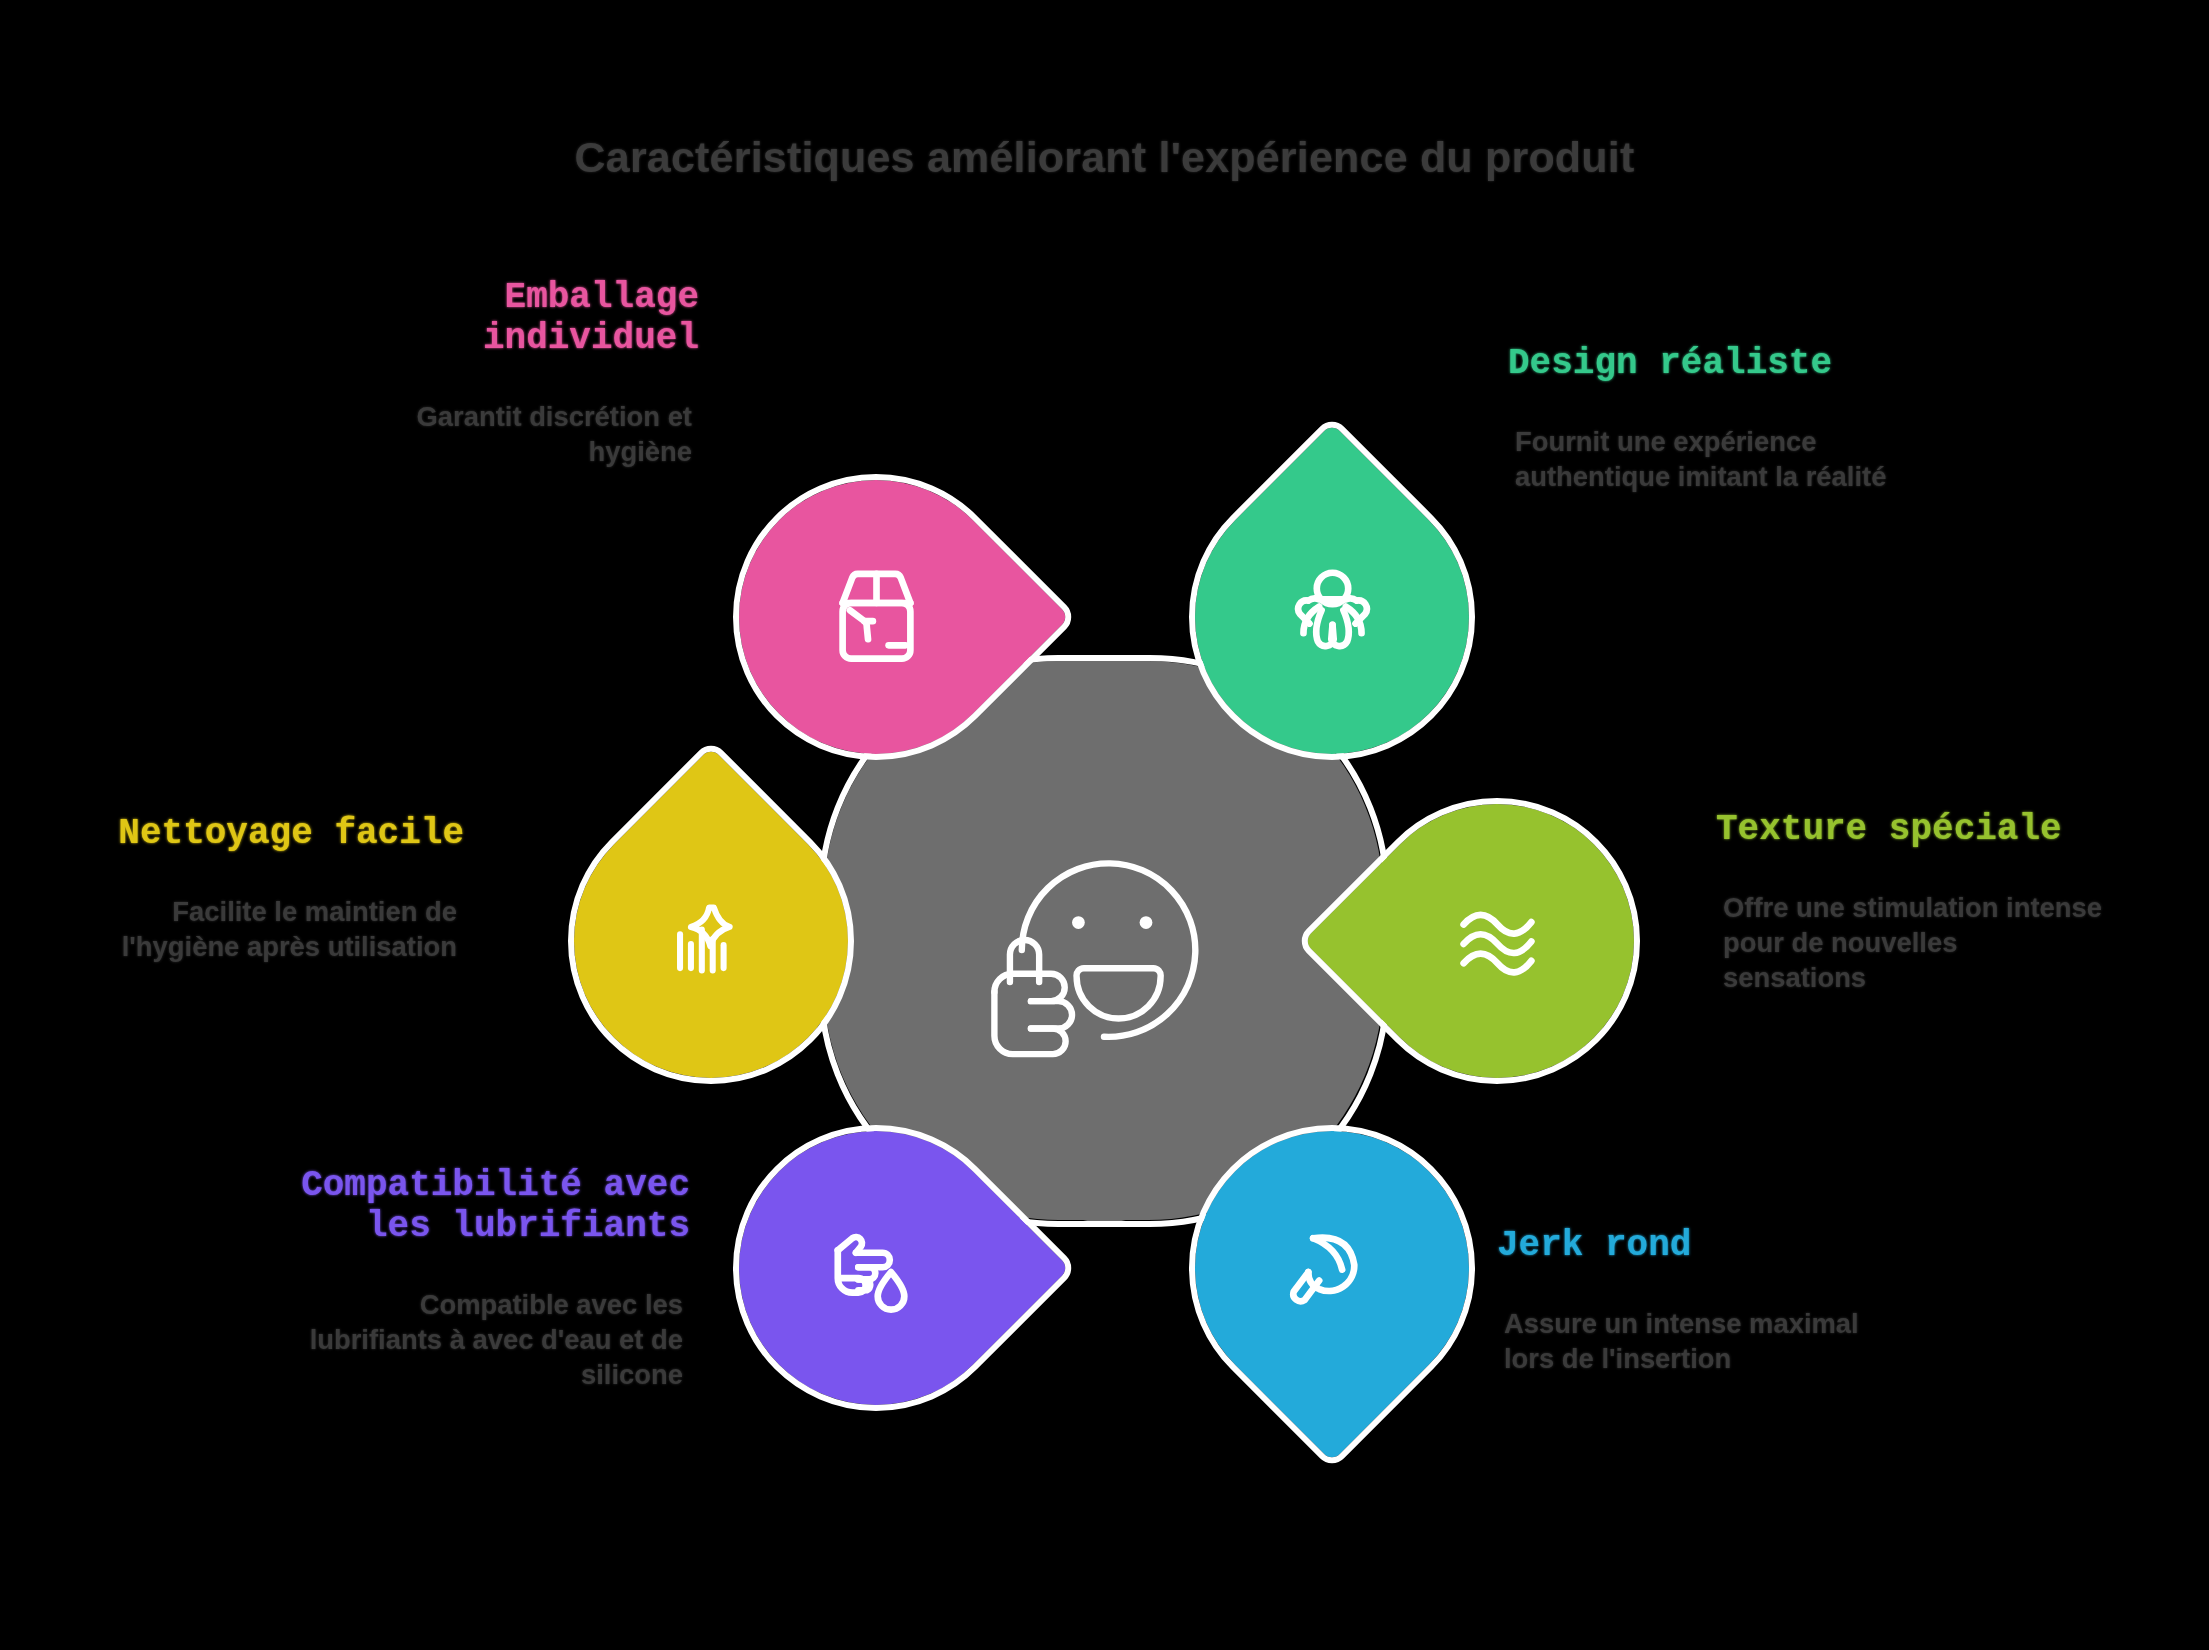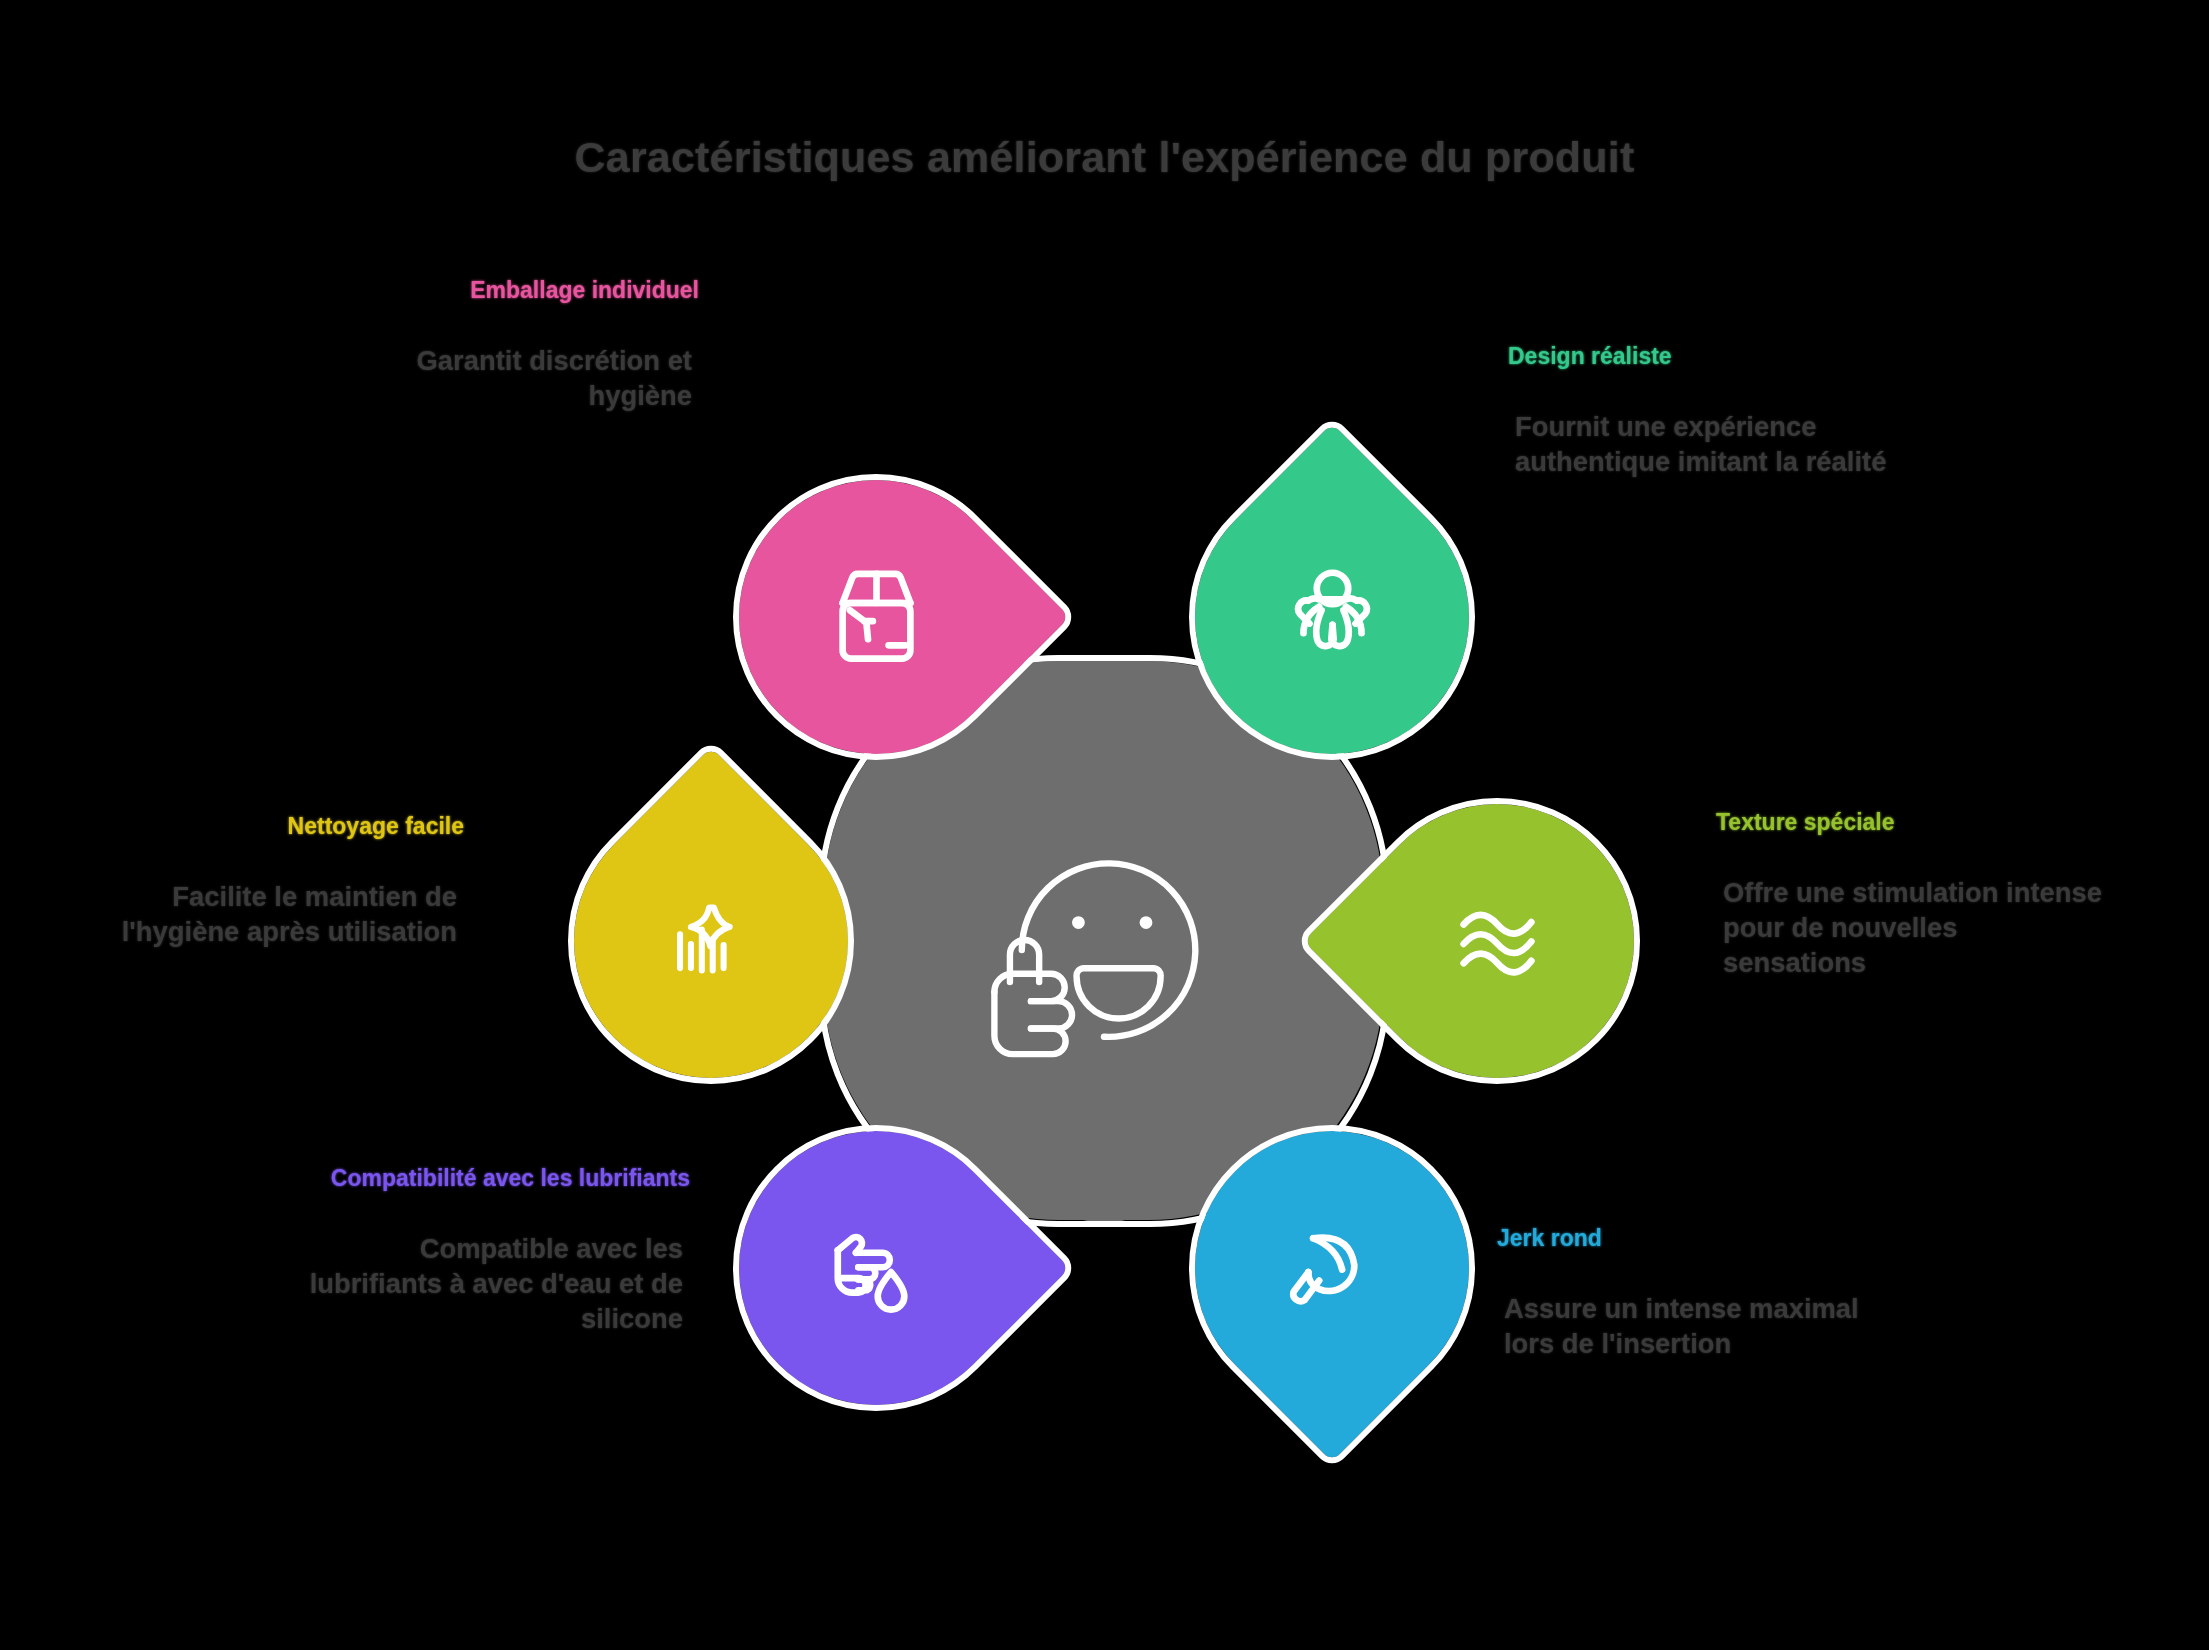--- a/index.html
+++ b/index.html
@@ -95,22 +95,23 @@
   .p-bl{transform:translate(-228px,327px);}
   .p-bl .pin{background:#7a55ee;transform:rotate(-135deg);}
 
   .p-l{transform:translate(-393px,0px);}
   .p-l .pin{background:#dfc615;transform:rotate(-225deg);}
 
   
   .block{position:absolute;width:393px;}
   .block h3{
     margin:0 0 40px 0;
-    font-size:23px;font-weight:bold;line-height:1.14;
+    font-size:36px;font-weight:bold;line-height:1.14;
     text-shadow:0 0 2.7px currentColor;
+    font-family:Liberation Mono, monospace;
   }
   .block p{
     margin:7px;
     font-size:27.4px;font-weight:bold;line-height:1.28;
     color:#3a3a3a;
     text-shadow:0 0 2.7px #303030;
   }
   .ta-r{text-align:right;}
   .ta-l{text-align:left;}
 

